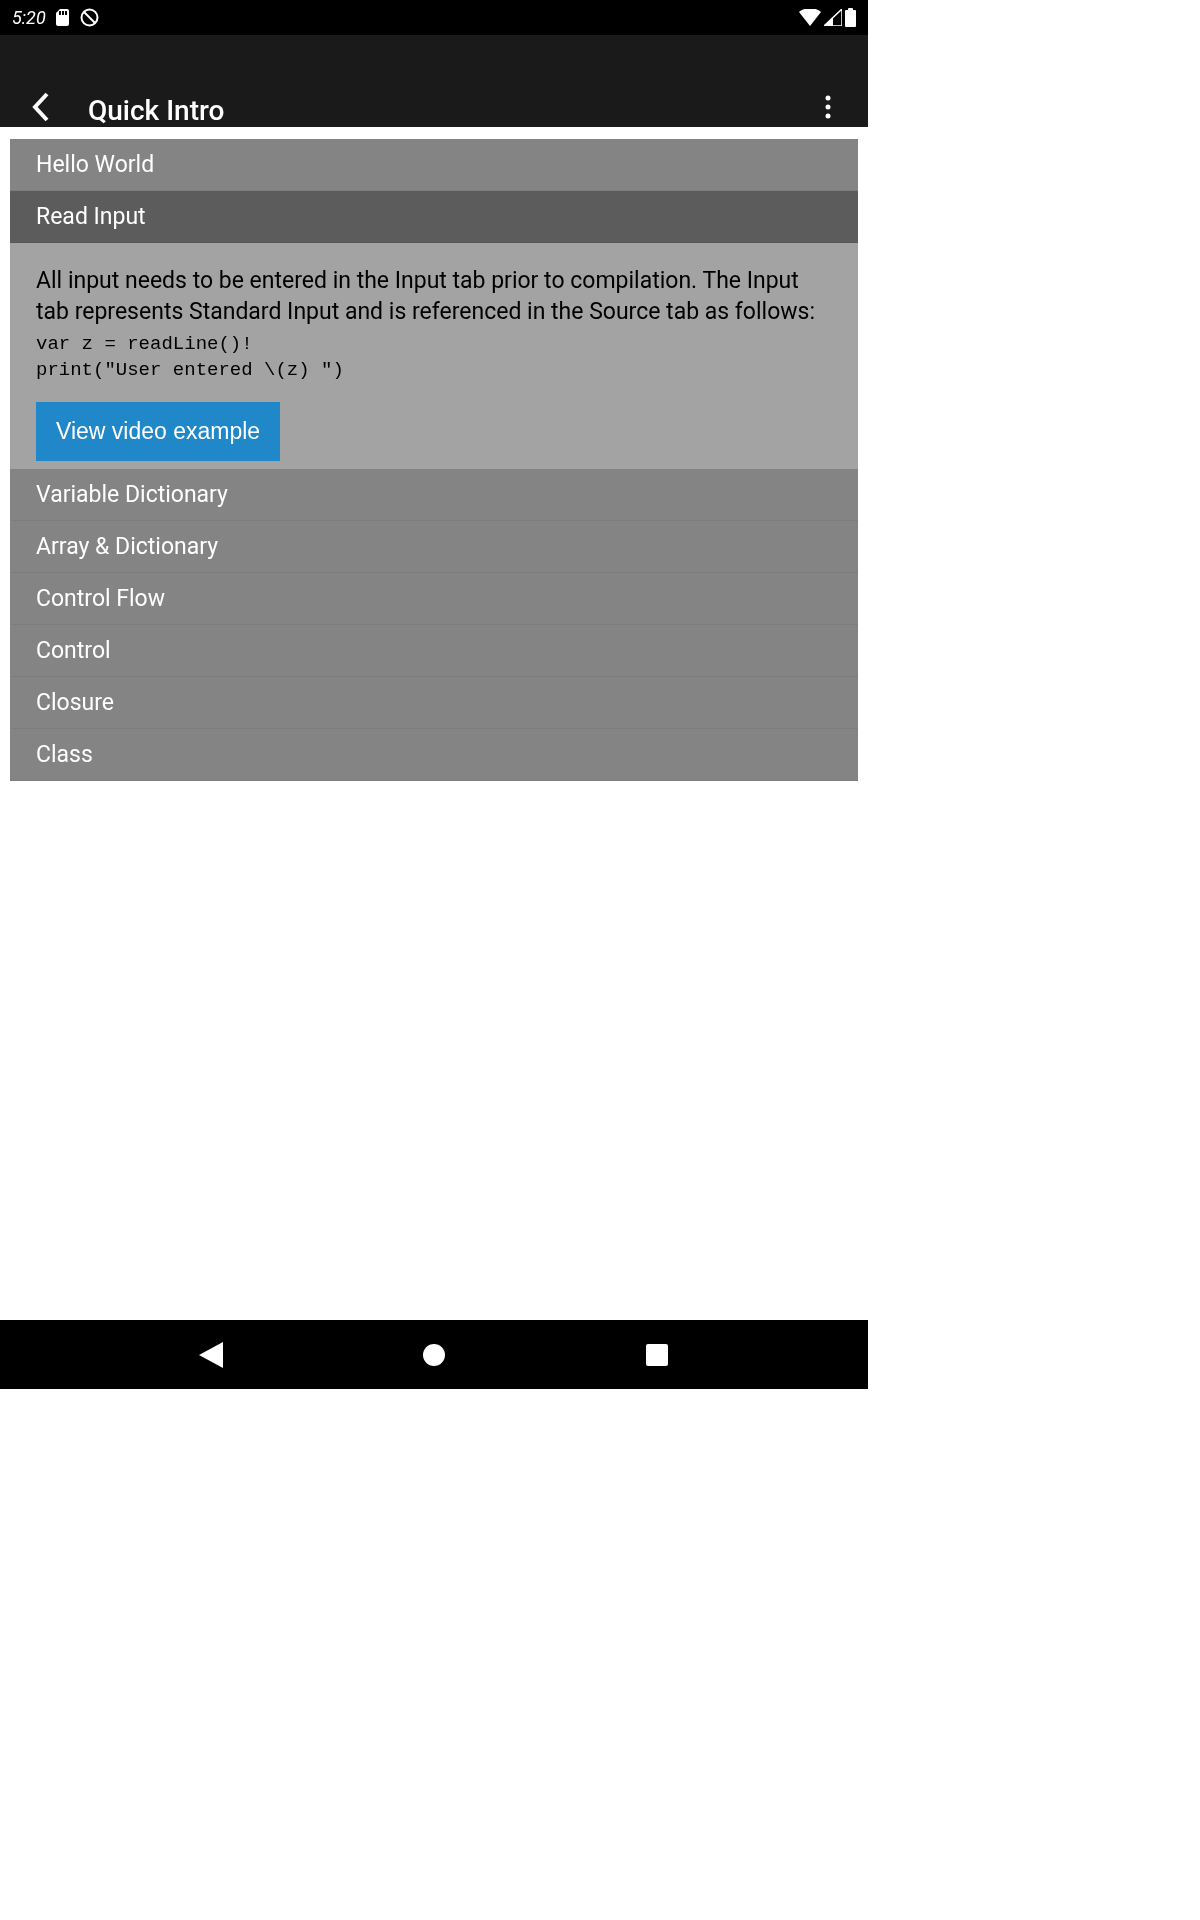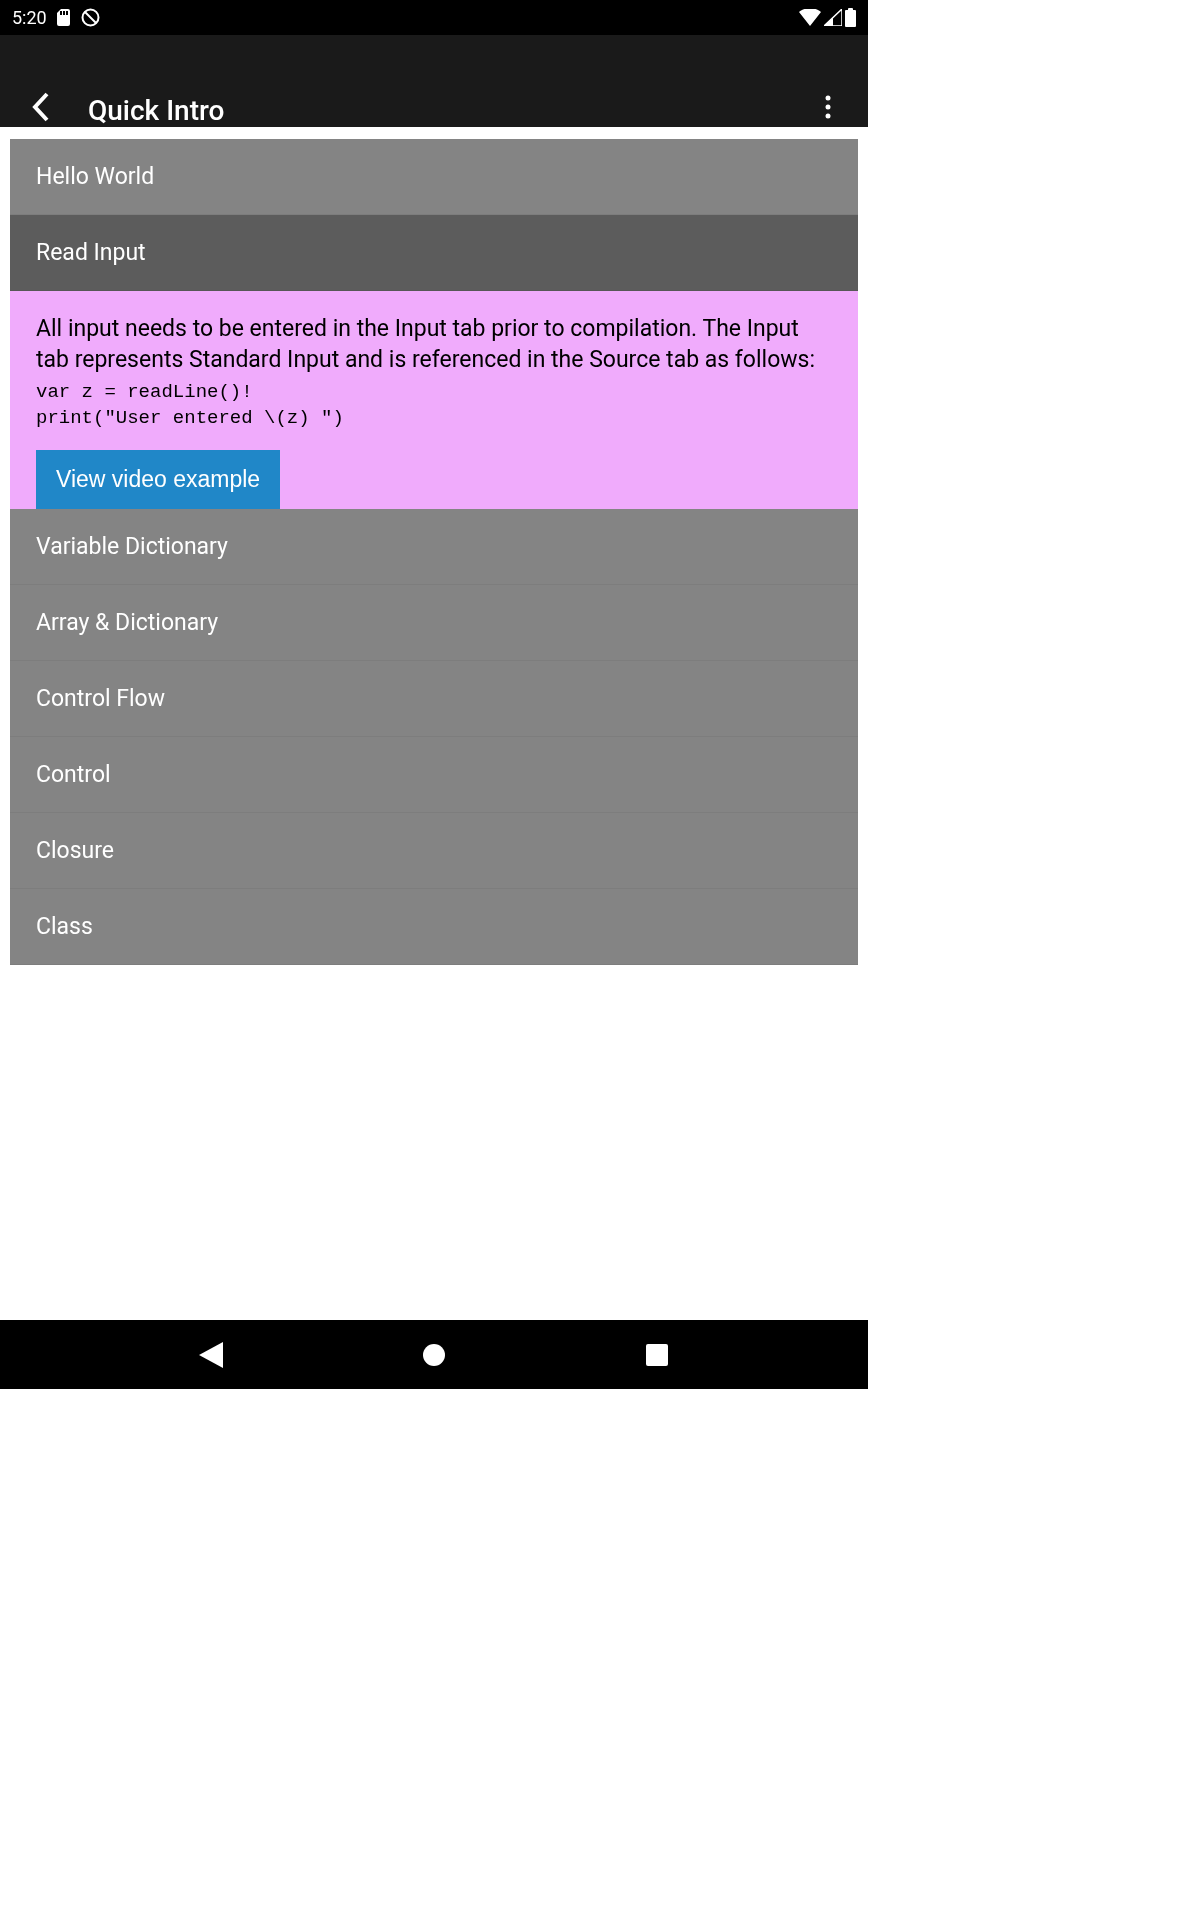--- a/index.html
+++ b/index.html
@@ -19,20 +19,21 @@
     
     .status-bar {
       height: 35px;
       background: #000000;
       color: #ffffff;
       display: flex;
       align-items: center;
       justify-content: space-between;
       padding: 0 12px;
       font-size: 18px;
+      font-style: italic;
     }
     
     .status-left {
       display: flex;
       align-items: center;
       gap: 10px;
     }
     
     .status-right {
       display: flex;
@@ -83,32 +84,32 @@
     
     .content-area {
       background: #ffffff;
       padding: 12px 10px 0 10px;
     }
     
     .list-item {
       background: #848484;
       color: #ffffff;
       font-size: 23px;
-      padding: 24px 26px;
+      padding: 12px 26px;
       cursor: pointer;
       border-bottom: 1px solid rgba(0,0,0,0.05);
     }
     
     .list-item.expanded-header {
       background: #5c5c5c;
     }
     
     .expanded-content {
-      background: #f0abfc;
-      padding: 22px 26px 0 26px;
+      background: #a3a3a3;
+      padding: 22px 26px 8px 26px;
     }
     
     .description {
       color: #000000;
       font-size: 23px;
       line-height: 1.35;
     }
     
     .code-block {
       font-family: Liberation Mono, monospace;

